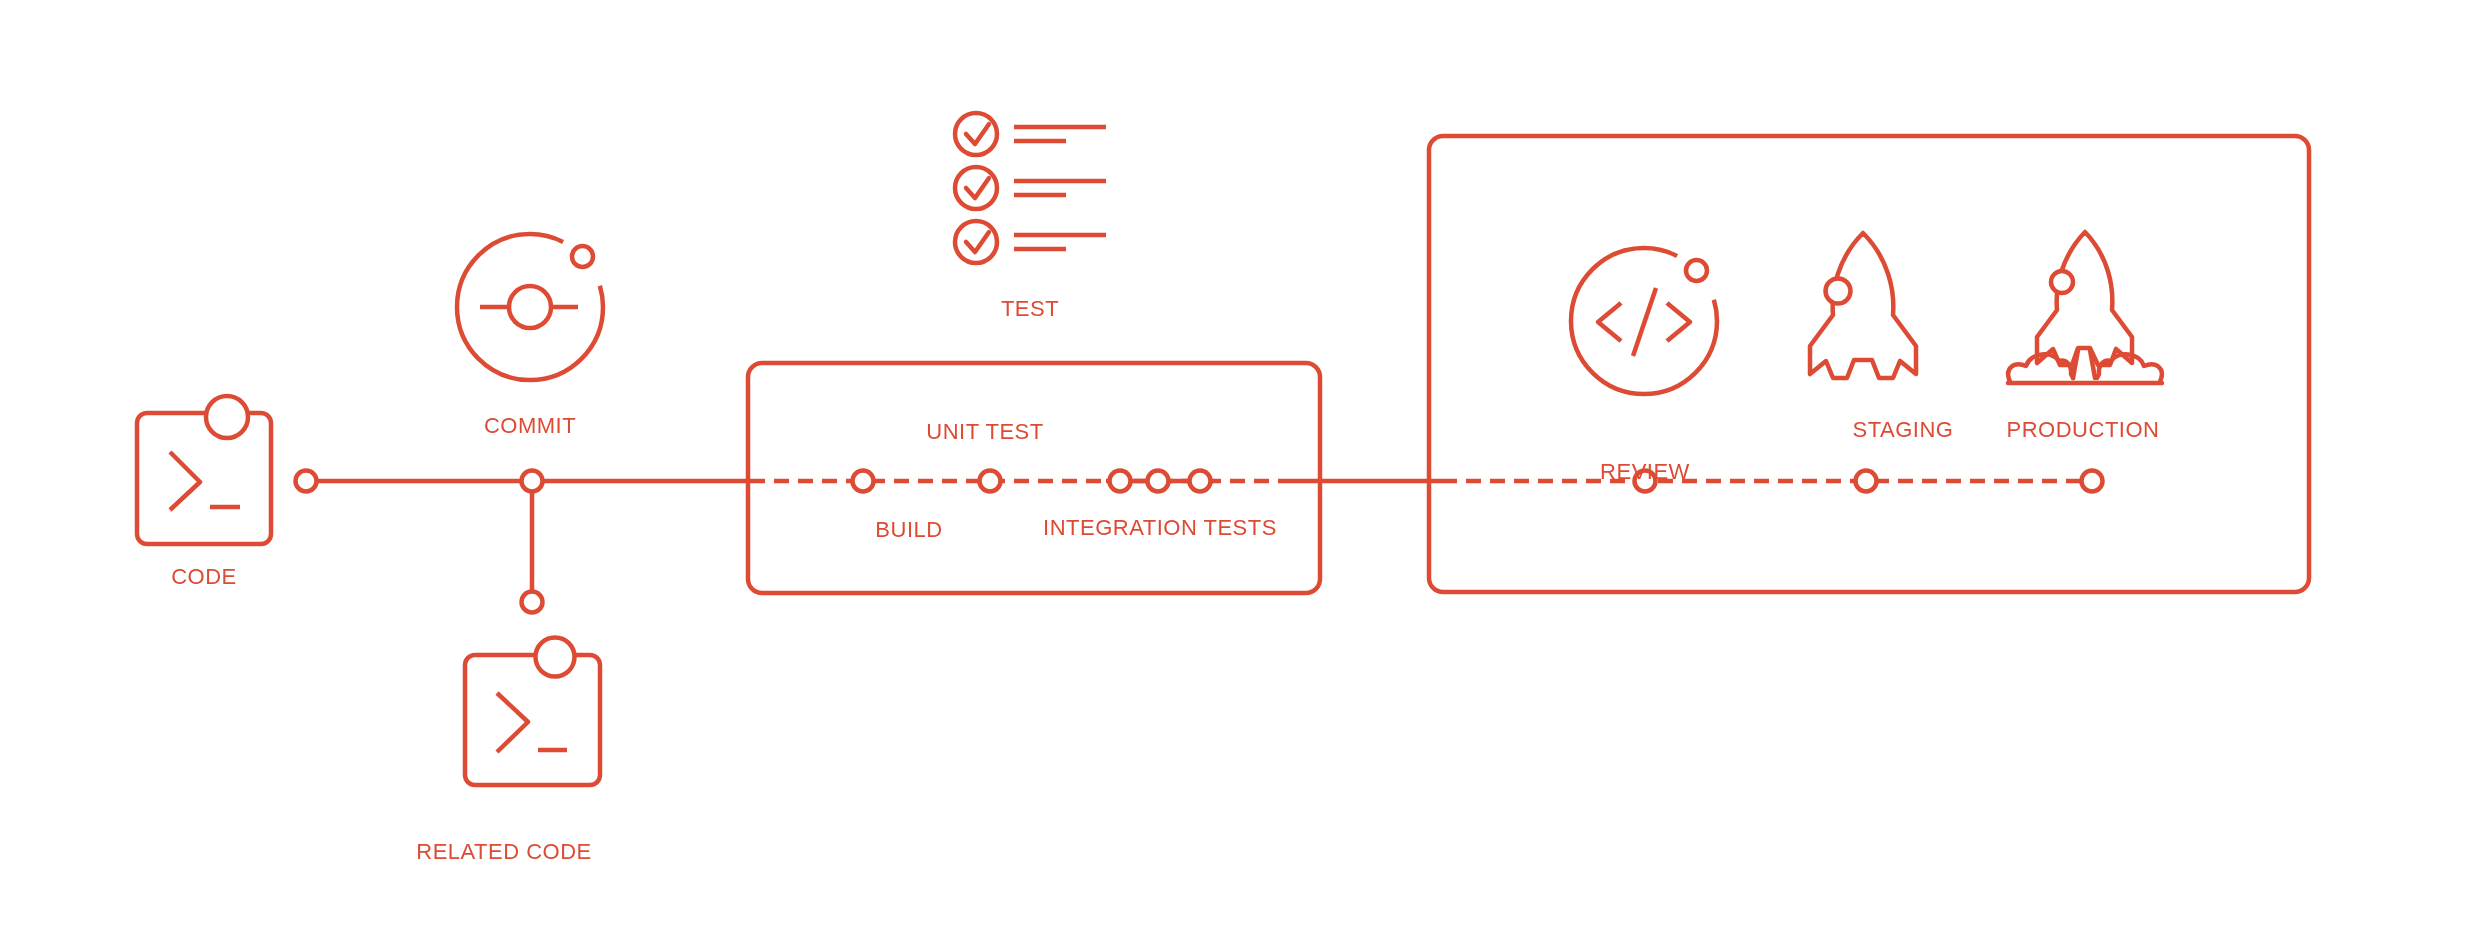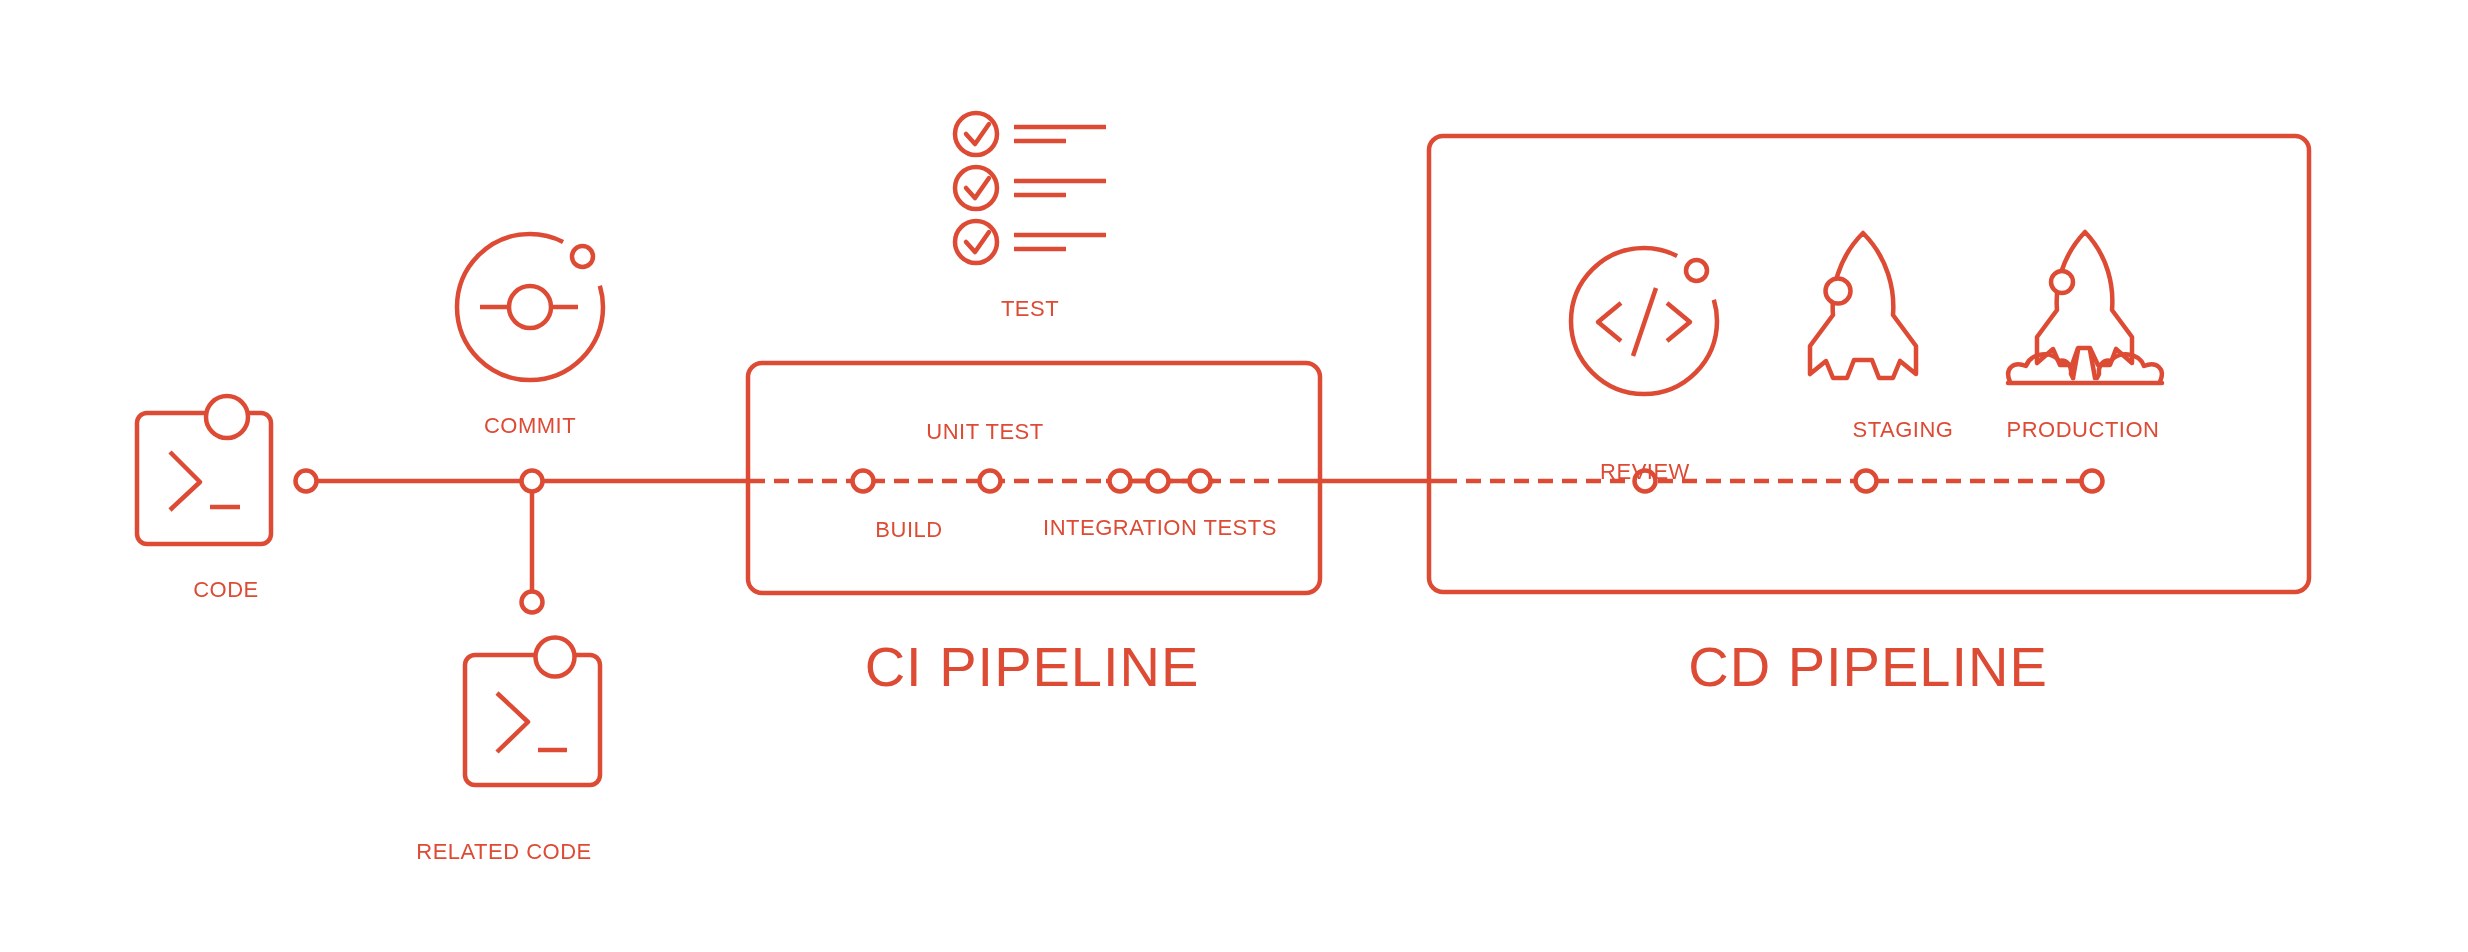--- a/index.html
+++ b/index.html
@@ -153,27 +153,25 @@
         <line x1="2090" y1="350" x2="2095" y2="378"></line>
       </g>
       <g>
         <path d="M2010 382 C2004 368 2014 361 2026 366 C2031 352 2052 351 2059 361 C2067 359 2072 366 2071 374 L2073 378"></path>
         <path d="M2097 378 L2099 374 C2098 366 2103 359 2111 361 C2118 351 2139 352 2144 366 C2156 361 2166 368 2160 382"></path>
         <line x1="2008" y1="383" x2="2162" y2="383"></line>
       </g>
     </g>
   </svg>
 
-  <div class="lbl" style="left:204px; top:590px;margin-left:22px;">CODE</div>
+  <div class="lbl" style="left:204px; top:577px;">CODE</div>
   <div class="lbl" style="left:530px; top:426px;">COMMIT</div>
   <div class="lbl" style="left:504px; top:831px;margin-top:21px;">RELATED CODE</div>
   <div class="lbl" style="left:1030px; top:309px;">TEST</div>
   <div class="lbl" style="left:865px; top:530px;margin-left:44px;">BUILD</div>
   <div class="lbl" style="left:985px; top:432px;">UNIT TEST</div>
   <div class="lbl" style="left:1160px; top:528px;">INTEGRATION TESTS</div>
   <div class="lbl" style="left:1645px; top:430px;margin-top:42px;">REVIEW</div>
   <div class="lbl" style="left:1863px; top:430px;margin-left:40px;">STAGING</div>
   <div class="lbl" style="left:2083px; top:430px;">PRODUCTION</div>
 
-  <div class="lbl title" style="left:1032px; top:666px;">CI PIPELINE</div>
-  <div class="lbl title" style="left:1868px; top:666px;">CD PIPELINE</div>
 
 </div>
 
 </body></html>

